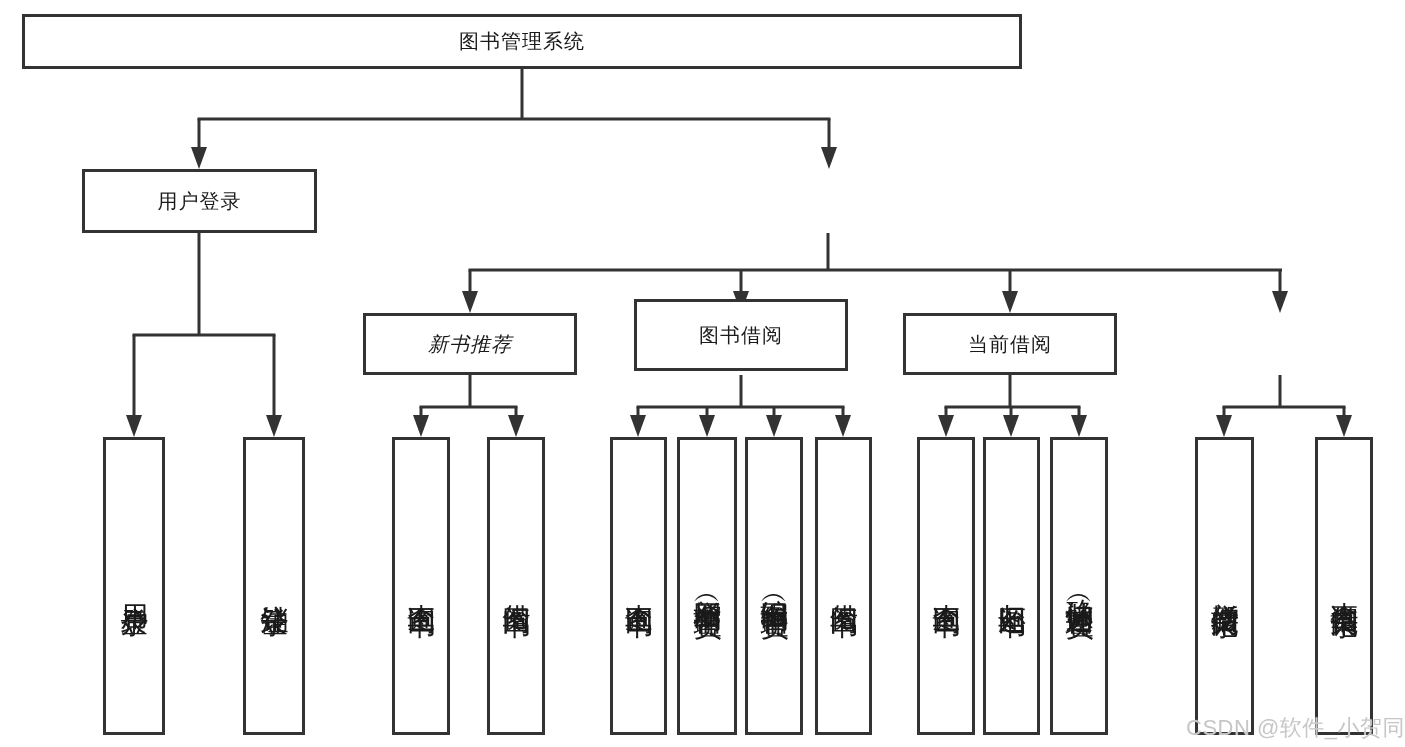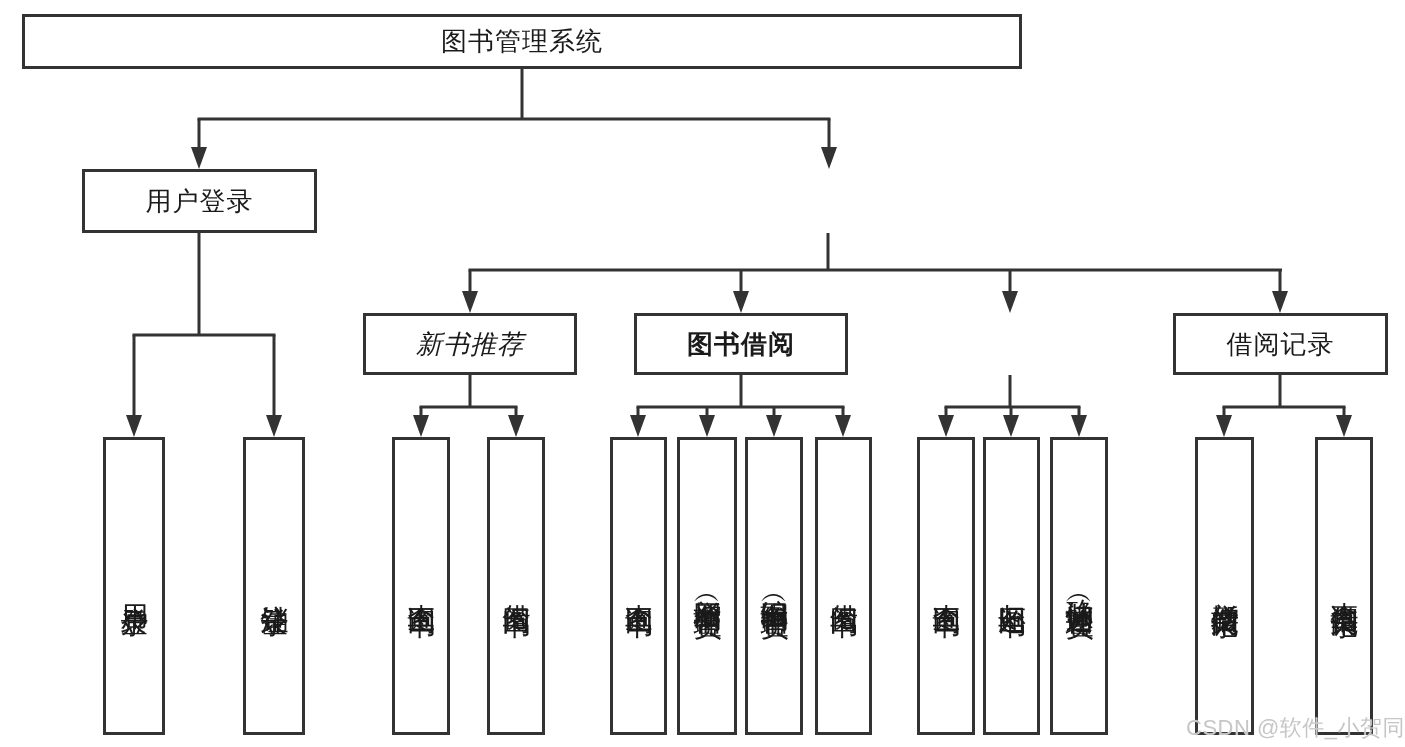--- a/index.html
+++ b/index.html
@@ -30,21 +30,21 @@
     position: absolute;
     border: 3px solid var(--line);
     background: var(--background);
     color: var(--text);
     display: flex;
     align-items: center;
     justify-content: center;
     text-align: center;
   }
   .box-h span {
-    font-size: 26px;
+    font-size: 20px;
     letter-spacing: 1px;
     white-space: nowrap;
     color: var(--text);
   }
   .box-v span {
     writing-mode: vertical-rl;
     text-orientation: mixed;
     font-size: 28px;
     letter-spacing: 2px;
     line-height: 1;
@@ -59,21 +59,21 @@
     color: var(--watermark);
     white-space: nowrap;
     z-index: 5;
     text-shadow: 0 0 1px rgba(255,255,255,0.8);
   }
   
   .n-root       { left: 22px;   top: 14px;  width: 1000px; height: 55px; }
   .n-userlogin  { left: 82px;   top: 169px; width: 235px;  height: 64px; }
   .n-bookmgmt   { left: 712px;  top: 169px; width: 233px;  height: 64px; }
   .n-newbook    { left: 363px;  top: 313px; width: 214px;  height: 62px; font-style: italic; }
-  .n-borrowing  { left: 634px;  top: 313px; width: 214px;  height: 62px; font-weight: bold; }
+  .n-borrowing  { left: 634px;  top: 299px; width: 214px;  height: 72px; }
   .n-current    { left: 903px;  top: 313px; width: 214px;  height: 62px; }
   .n-records    { left: 1173px; top: 313px; width: 215px;  height: 62px; }
   .lf { top: 437px; height: 298px; }
   .l-userlogin  { left: 103px;  width: 62px; }
   .l-logout     { left: 243px;  width: 62px; }
   .l-query-a    { left: 392px;  width: 58px; }
   .l-borrow-a   { left: 487px;  width: 58px; }
   .l-query-b    { left: 610px;  width: 57px; }
   .l-addbook    { left: 677px;  width: 60px; }
   .l-editbook   { left: 745px;  width: 58px; }
@@ -165,22 +165,22 @@
   <div class="node box-h n-userlogin">
     <span>用户登录</span>
   </div>
 
   <div class="node box-h n-newbook">
     <span>新书推荐</span>
   </div>
   <div class="node box-h n-borrowing">
     <span>图书借阅</span>
   </div>
-  <div class="node box-h n-records">
-    <span>借阅记录</span>
+  <div class="node box-h n-current">
+    <span>当前借阅</span>
   </div>
 
   <div class="node box-v lf l-userlogin">
     <span>用户登录</span>
   </div>
   <div class="node box-v lf l-logout">
     <span>注销登录</span>
   </div>
 
   <div class="node box-v lf l-query-a">

